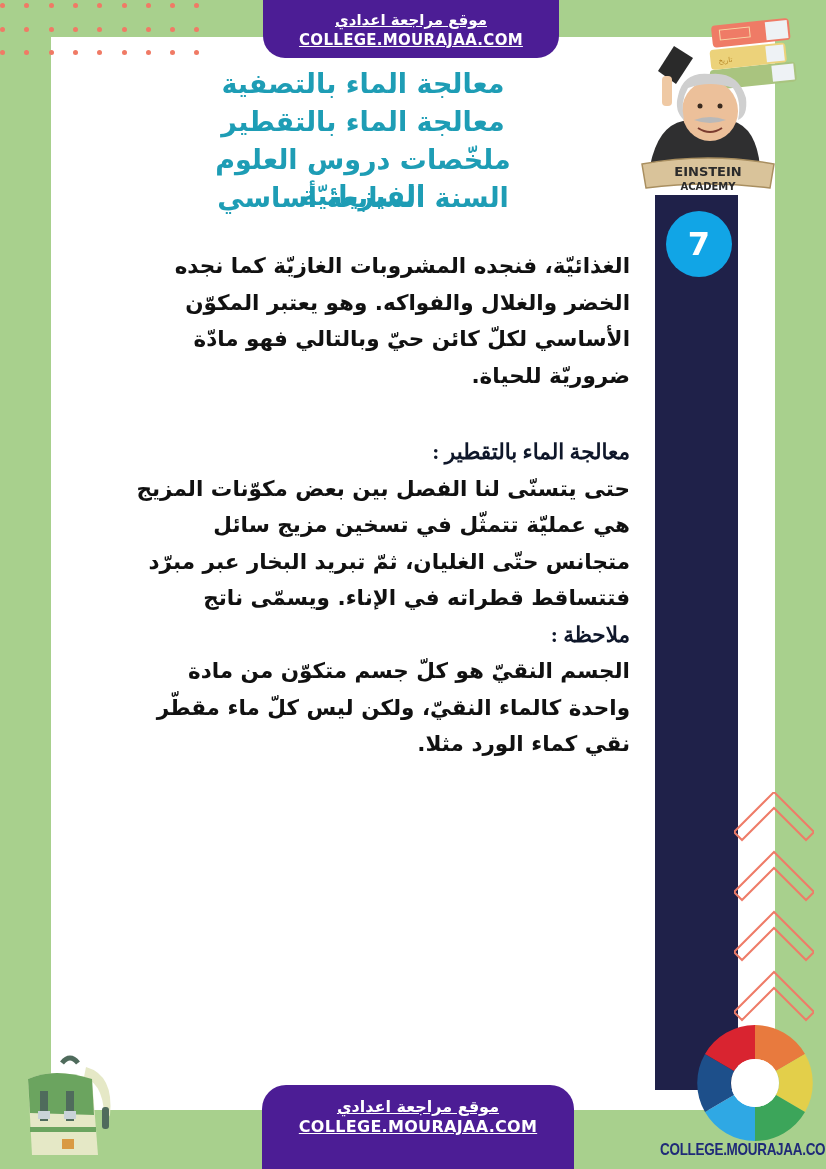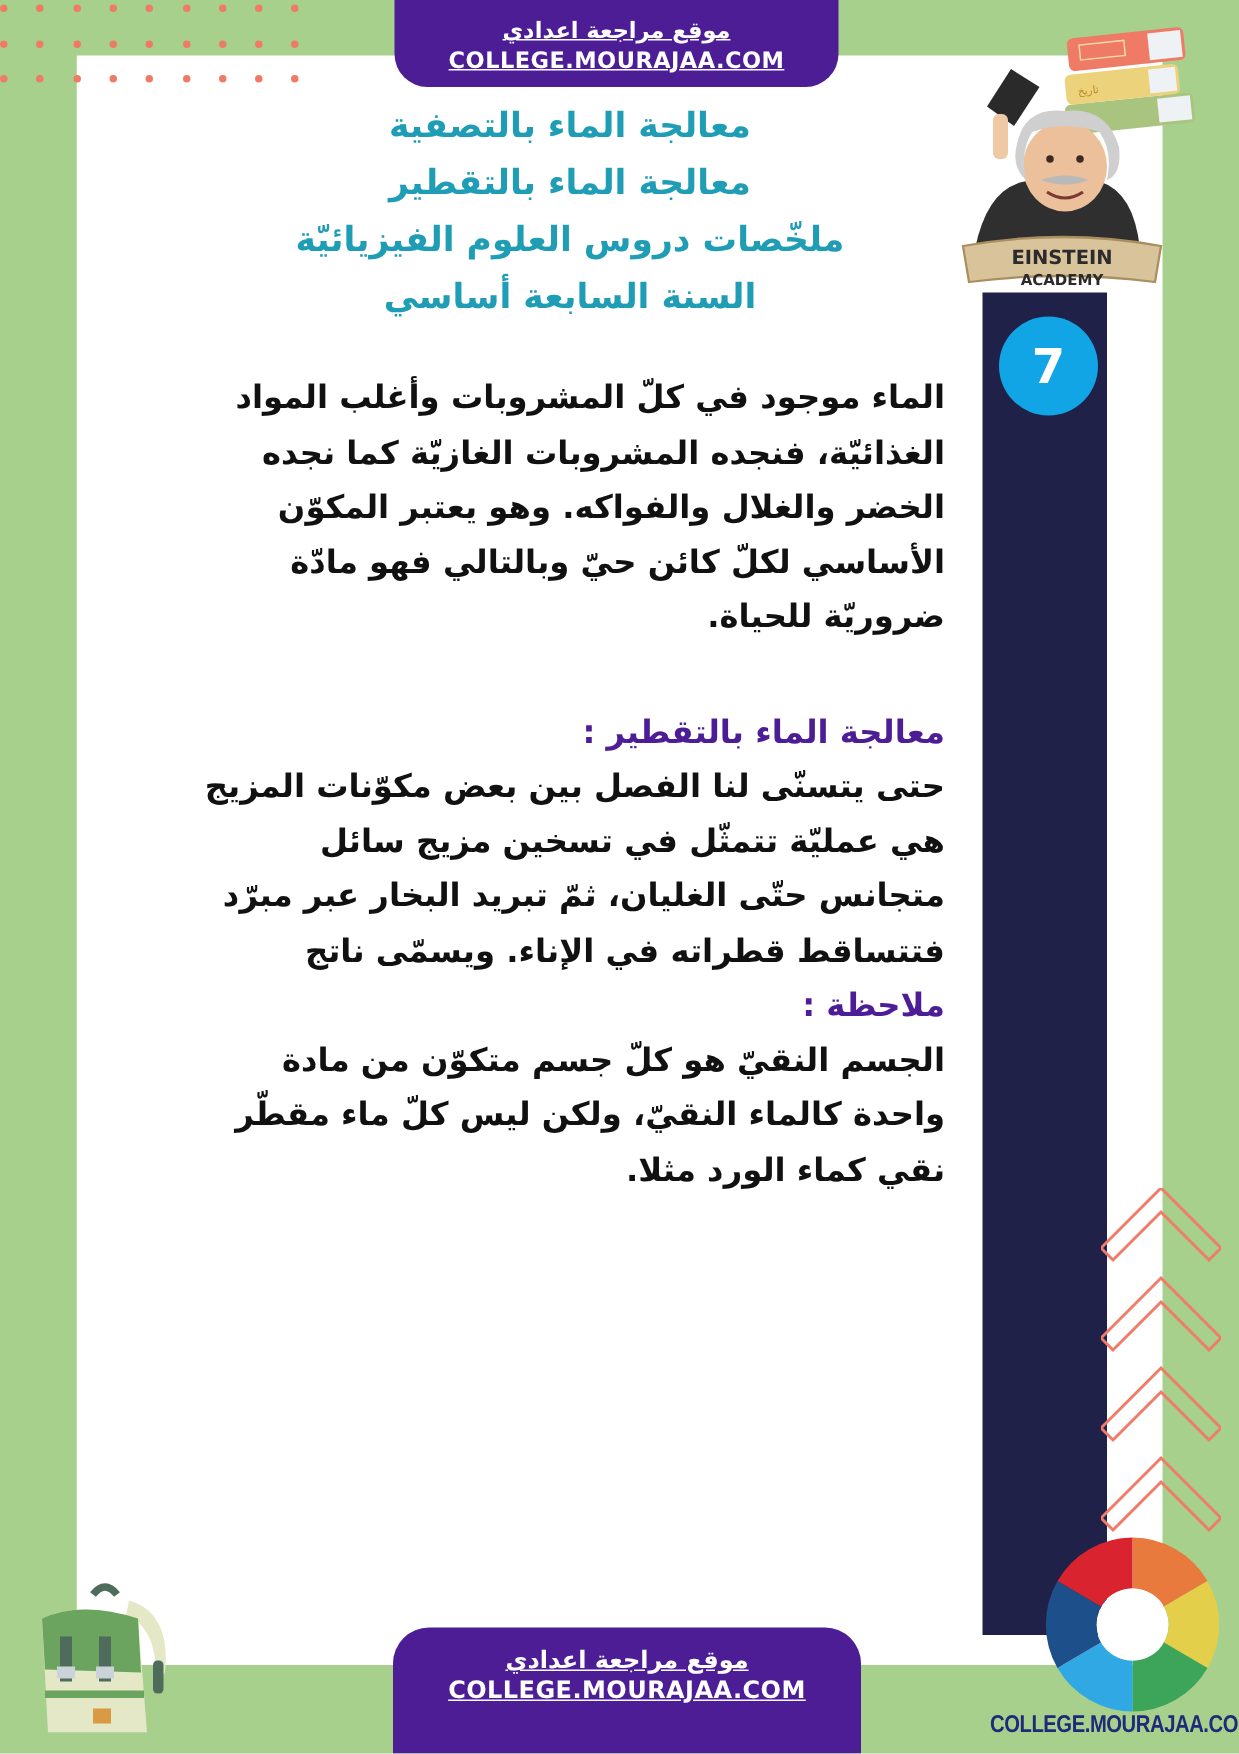--- a/index.html
+++ b/index.html
@@ -27,43 +27,43 @@
   }
   .tab-top { left: 263px; top: 0; width: 296px; height: 58px; border-radius: 0 0 22px 22px; }
   .tab-bottom { left: 262px; top: 1085px; width: 312px; height: 84px; border-radius: 24px 24px 0 0; }
   .tab .ar { display: block; font-size: 15px; font-weight: bold; text-decoration: underline; line-height: 20px; }
   .tab .en { display: block; font-size: 15px; font-weight: bold; text-decoration: underline; letter-spacing: 0.3px; line-height: 20px; font-family: "DejaVu Sans", sans-serif; }
   .tab-top .ar { padding-top: 10px; }
   .tab-bottom .ar { padding-top: 12px; font-size: 16px; }
   .tab-bottom .en { font-size: 16px; }
 
   .title-block {
-    position: absolute; left: 190px; top: 66px; width: 380px; text-align: center;
-    direction: rtl; color: #1e9db5; font-weight: bold; font-size: 23px;
+    position: absolute; left: 173px; top: 66px; width: 380px; text-align: center;
+    direction: rtl; color: #1e9db5; font-weight: bold; font-size: 27px;
   }
   .title-block div { height: 38px; line-height: 36px; }
 
   .nav-bar {
     position: absolute; left: 655px; top: 195px; width: 83px; height: 895px;
     background: #1f2149;
   }
   .page-badge {
     position: absolute; left: 666px; top: 211px; width: 66px; height: 66px; border-radius: 50%;
     background: #11a5e6; color: #ffffff; font-weight: bold; font-size: 32px;
     display: flex; align-items: center; justify-content: center;
   }
 
   .content {
     position: absolute; left: 84px; top: 248px; width: 546px;
     direction: rtl; text-align: right; color: #111111;
     font-size: 21.5px; font-weight: bold; line-height: 36.5px;
   }
   .content p { margin: 0; }
   .content .spacer { height: 40px; }
-  .content .heading { color: #4c1d95; }
+  .content .heading { color: #0f172a; font-family: Liberation Serif, serif; }
 
   .mascot { position: absolute; left: 638px; top: 16px; width: 140px; height: 180px; }
   .books { position: absolute; left: 700px; top: 14px; }
   .backpack { position: absolute; left: 14px; top: 1055px; }
   .logo-wheel { position: absolute; left: 695px; top: 1023px; }
   .logo-text {
     position: absolute; left: 660px; top: 1142px; width: 166px; text-align: center;
     font-family: "Liberation Sans", sans-serif; font-weight: bold; font-size: 13.5px;
     color: #1f2a78; letter-spacing: -0.3px; transform: scaleY(1.2);
   }
@@ -142,21 +142,20 @@
   <path d="M60 112 Q72 120 84 112" stroke="#7a3b2f" stroke-width="2" fill="none"></path>
   <path d="M4 148 Q70 136 136 148 L132 172 Q70 164 8 172 Z" fill="#d9c39a" stroke="#a98f60" stroke-width="1.5"></path>
   <text x="70" y="160" text-anchor="middle" font-size="13" font-weight="bold" fill="#2b2b2b" font-family="DejaVu Sans, sans-serif">EINSTEIN</text>
   <text x="70" y="174" text-anchor="middle" font-size="10" font-weight="bold" fill="#2b2b2b" font-family="DejaVu Sans, sans-serif">ACADEMY</text>
 </svg>
 
 <div class="nav-bar"></div>
 <div class="page-badge">7</div>
 
 <div class="content">
-  <p>الماء موجود في كلّ المشروبات وأغلب المواد</p>
   <p>الغذائيّة، فنجده المشروبات الغازيّة كما نجده</p>
   <p>الخضر والغلال والفواكه. وهو يعتبر المكوّن</p>
   <p>الأساسي لكلّ كائن حيّ وبالتالي فهو مادّة</p>
   <p>ضروريّة للحياة.</p>
   <div class="spacer"></div>
   <p class="heading">معالجة الماء بالتقطير :</p>
   <p>حتى يتسنّى لنا الفصل بين بعض مكوّنات المزيج</p>
   <p>هي عمليّة تتمثّل في تسخين مزيج سائل</p>
   <p>متجانس حتّى الغليان، ثمّ تبريد البخار عبر مبرّد</p>
   <p>فتتساقط قطراته في الإناء. ويسمّى ناتج</p>

